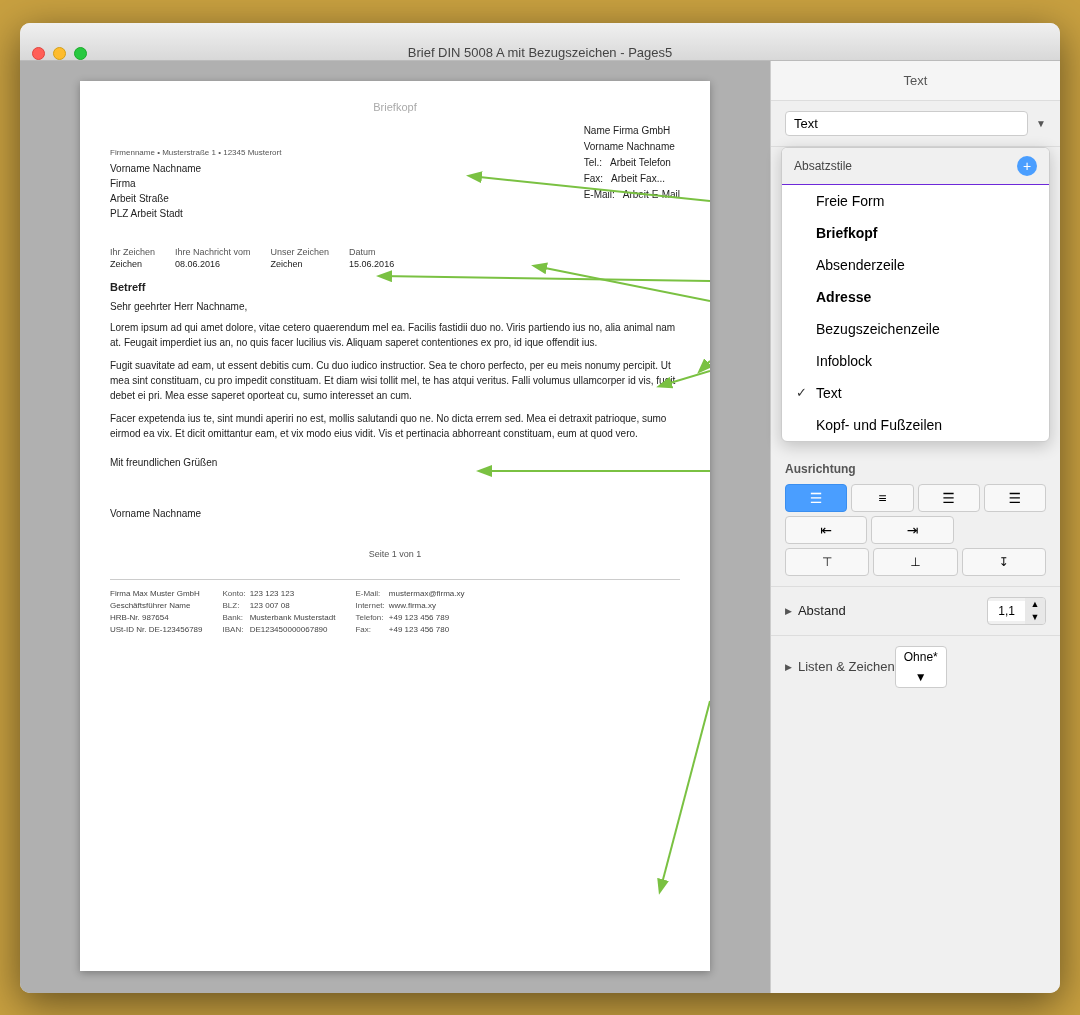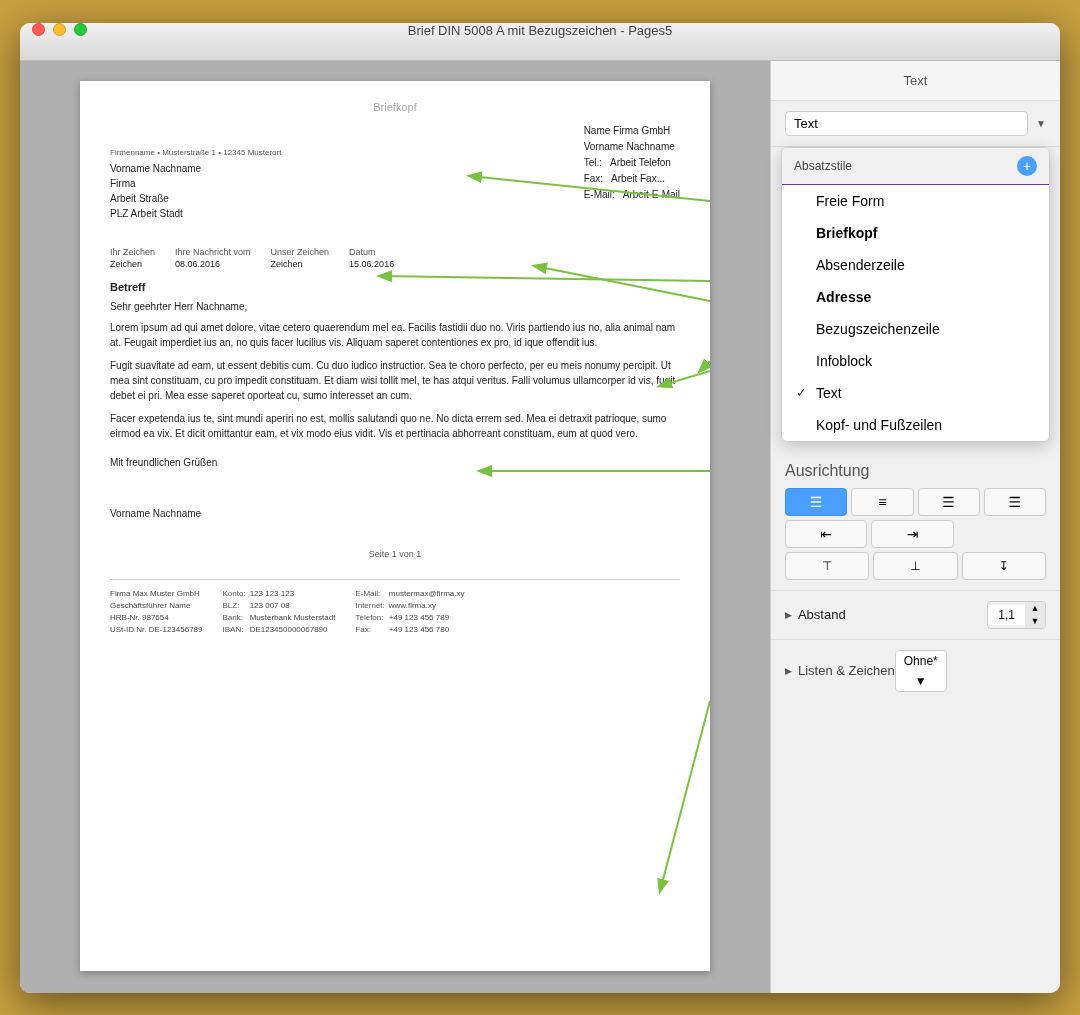--- a/index.html
+++ b/index.html
@@ -18,21 +18,21 @@
       border-radius: 10px;
       box-shadow: 0 10px 40px rgba(0,0,0,0.5);
       overflow: hidden;
       display: flex;
       flex-direction: column;
     }
     .titlebar {
       background: linear-gradient(to bottom, #f0f0f0, #d8d8d8);
       height: 38px;
       display: flex;
-      align-items: flex-start;
+      align-items: flex-end;
       padding: 0 12px;
       border-bottom: 1px solid #bbb;
       position: relative;
       flex-shrink: 0;
     }
     .traffic-lights {
       display: flex;
       gap: 8px;
       align-items: center;
     }
@@ -244,23 +244,24 @@
       width: 14px;
       font-size: 13px;
       color: #333;
     }
     
     .section {
       padding: 10px 14px;
       border-bottom: 1px solid #ddd;
     }
     .section-title {
-      font-size: 16px;
+      font-size: 12px;
       color: #555;
       margin-bottom: 8px;
+      font-weight: bold;
     }
     .align-row {
       display: flex;
       gap: 4px;
       margin-bottom: 4px;
     }
     .align-btn {
       flex: 1;
       height: 28px;
       border: 1px solid #ccc;

